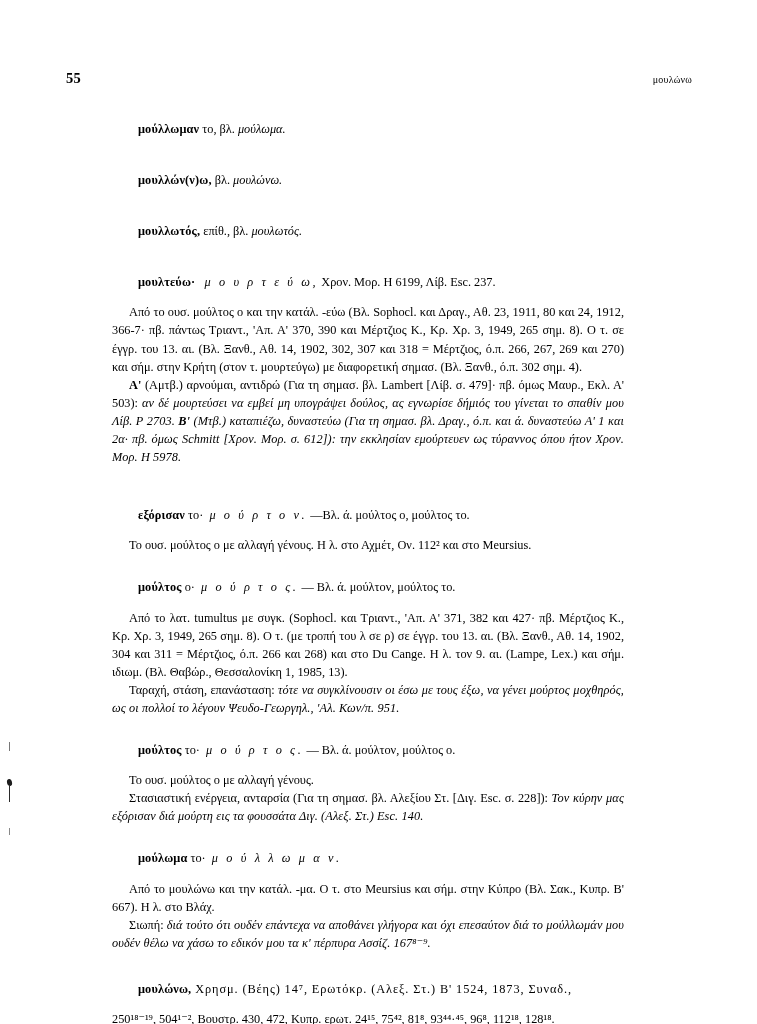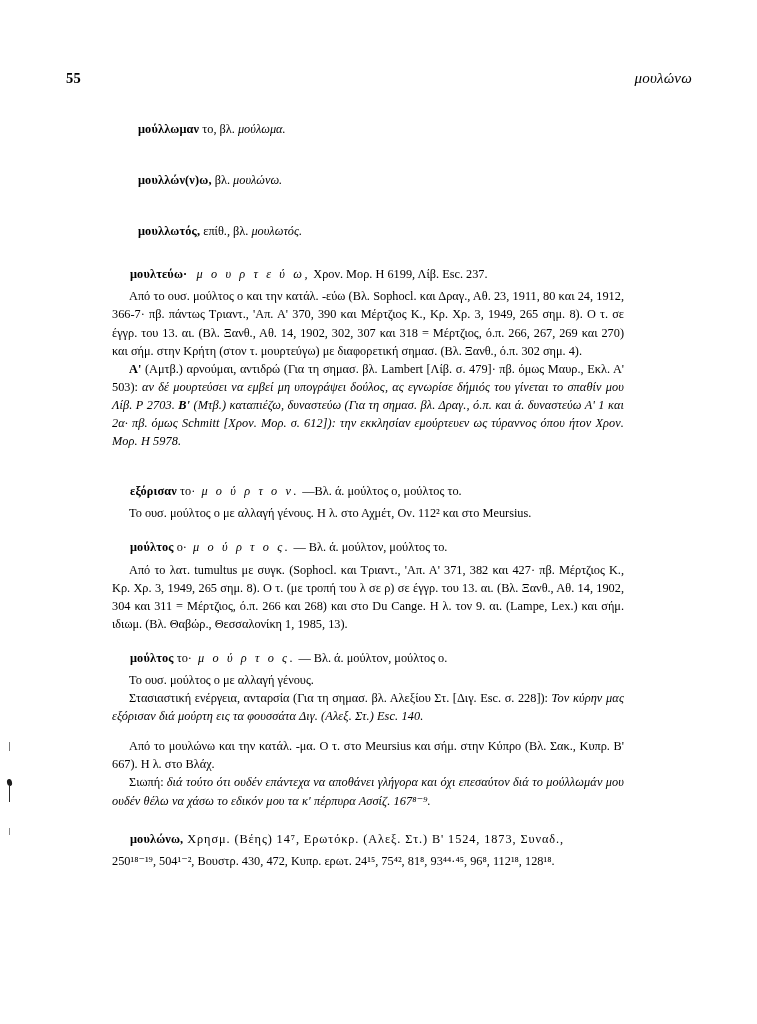--- a/index.html
+++ b/index.html
@@ -31,43 +31,42 @@
     display: flex;
     align-items: baseline;
     justify-content: space-between;
   }
   #folio {
     font-size: 14.5px;
     font-weight: bold;
     letter-spacing: 0.2px;
   }
   #runword {
-    font-size: 15px;
-    font-style: italic;
+    font-size: 10px;
     letter-spacing: 0.2px;
   }
 
   
   #column {
     position: absolute;
     left: 112px;
     top: 108px;
     width: 512px;
     font-size: 12.3px;
     line-height: 18.1px;
     text-align: justify;
     text-justify: inter-word;
   }
   .gap-s  { height: 9px; }
   .gap-m  { height: 12px; }
   .gap-l  { height: 16px; }
 
   
   p.lemma-line {
-    margin: 4px;
+    margin: 12px;
     text-indent: 14px;
     text-align: left;
   }
   p.para {
     margin: 0;
     text-indent: 17px;
   }
   p.para-flush {
     margin: 0;
     text-indent: 0;
@@ -165,27 +164,29 @@
     <div class="gap-l"></div>
 
     <div class="gap-m"></div>
 
     <p class="lemma-line"><b class="hw">εξόρισαν</b><span class="rm"> το·</span>&nbsp;&nbsp;<span class="sp">μ ο ύ ρ τ ο ν.</span><span class="rm"> —Βλ. ά. μούλτος ο, μούλτος το.</span></p>
     <p class="para">Το ουσ. μούλτος ο με αλλαγή γένους. Η λ. στο Αχμέτ, Ον. 112² και στο Meursius.</p>
     <div class="gap-m"></div>
 
     <p class="lemma-line"><b class="hw">μούλτος</b><span class="rm"> ο·</span>&nbsp;&nbsp;<span class="sp">μ ο ύ ρ τ ο ς.</span><span class="rm"> — Βλ. ά. μούλτον, μούλτος το.</span></p>
     <p class="para">Από το λατ. tumultus με συγκ. (Sophocl. και Τριαντ., 'Απ. Α' 371, 382 και 427· πβ. Μέρτζιος Κ., Κρ. Χρ. 3, 1949, 265 σημ. 8). Ο τ. (με τροπή του λ σε ρ) σε έγγρ. του 13. αι. (Βλ. Ξανθ., Αθ. 14, 1902, 304 και 311 = Μέρτζιος, ό.π. 266 και 268) και στο Du Cange. Η λ. τον 9. αι. (Lampe, Lex.) και σήμ. ιδιωμ. (Βλ. Θαβώρ., Θεσσαλονίκη 1, 1985, 13).</p>
+    <p class="para">Ταραχή, στάση, επανάσταση: <i class="cit">τότε να συγκλίνουσιν οι έσω με τους έξω, να γένει μούρτος μοχθηρός, ως οι πολλοί το λέγουν Ψευδο-Γεωργηλ., 'Αλ. Κων/π. 951.</i></p>
     <div class="gap-m"></div>
 
     <p class="lemma-line"><b class="hw">μούλτος</b><span class="rm"> το·</span>&nbsp;&nbsp;<span class="sp">μ ο ύ ρ τ ο ς.</span><span class="rm"> — Βλ. ά. μούλτον, μούλτος ο.</span></p>
     <p class="para">Το ουσ. μούλτος ο με αλλαγή γένους.</p>
     <p class="para">Στασιαστική ενέργεια, ανταρσία (Για τη σημασ. βλ. Αλεξίου Στ. [Διγ. Esc. σ. 228]): <i class="cit">Τον κύρην μας εξόρισαν διά μούρτη εις τα φουσσάτα Διγ. (Αλεξ. Στ.) Esc. 140.</i></p>
     <div class="gap-m"></div>
 
+    <p class="lemma-line"><b class="hw">μούλωμα</b><span class="rm"> το·</span>&nbsp;&nbsp;<span class="sp">μ ο ύ λ λ ω μ α ν.</span></p>
     <p class="para">Από το μουλώνω και την κατάλ. -μα. Ο τ. στο Meursius και σήμ. στην Κύπρο (Βλ. Σακ., Κυπρ. Β' 667). Η λ. στο Βλάχ.</p>
     <p class="para">Σιωπή: <i class="cit">διά τούτο ότι ουδέν επάντεχα να αποθάνει γλήγορα και όχι επεσαύτον διά το μούλλωμάν μου ουδέν θέλω να χάσω το εδικόν μου τα κ' πέρπυρα Ασσίζ. 167⁸⁻⁹.</i></p>
     <div class="gap-l"></div>
 
     <p class="lemma-line"><b class="hw">μουλώνω,</b><span class="rm wide"> Χρησμ. (Βέης) 14⁷, Ερωτόκρ. (Αλεξ. Στ.) Β' 1524, 1873, Συναδ.,</span></p>
     <p class="para-flush">250¹⁸⁻¹⁹, 504¹⁻², Βουστρ. 430, 472, Κυπρ. ερωτ. 24¹⁵, 75⁴², 81⁸, 93⁴⁴·⁴⁵, 96⁸, 112¹⁸, 128¹⁸.</p>
 
   </div>
 </div>
 

